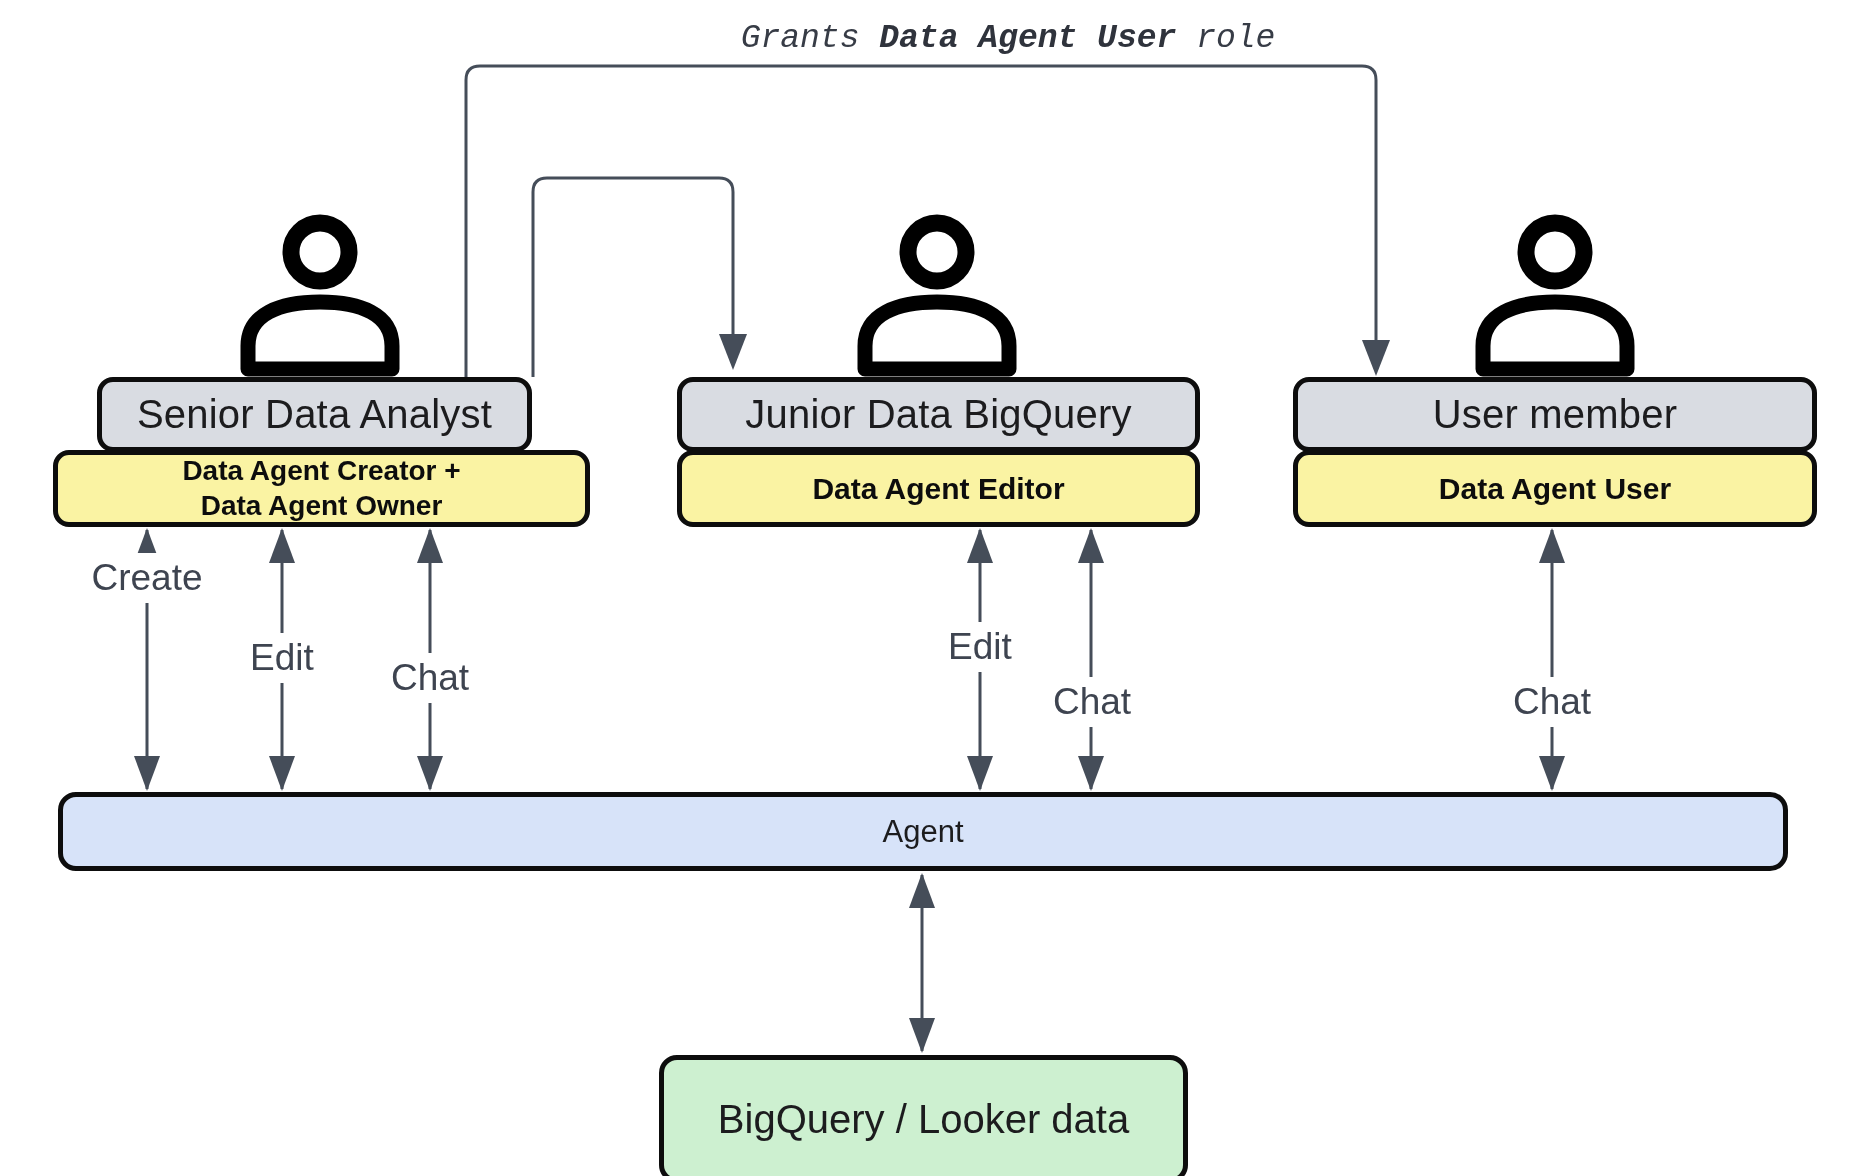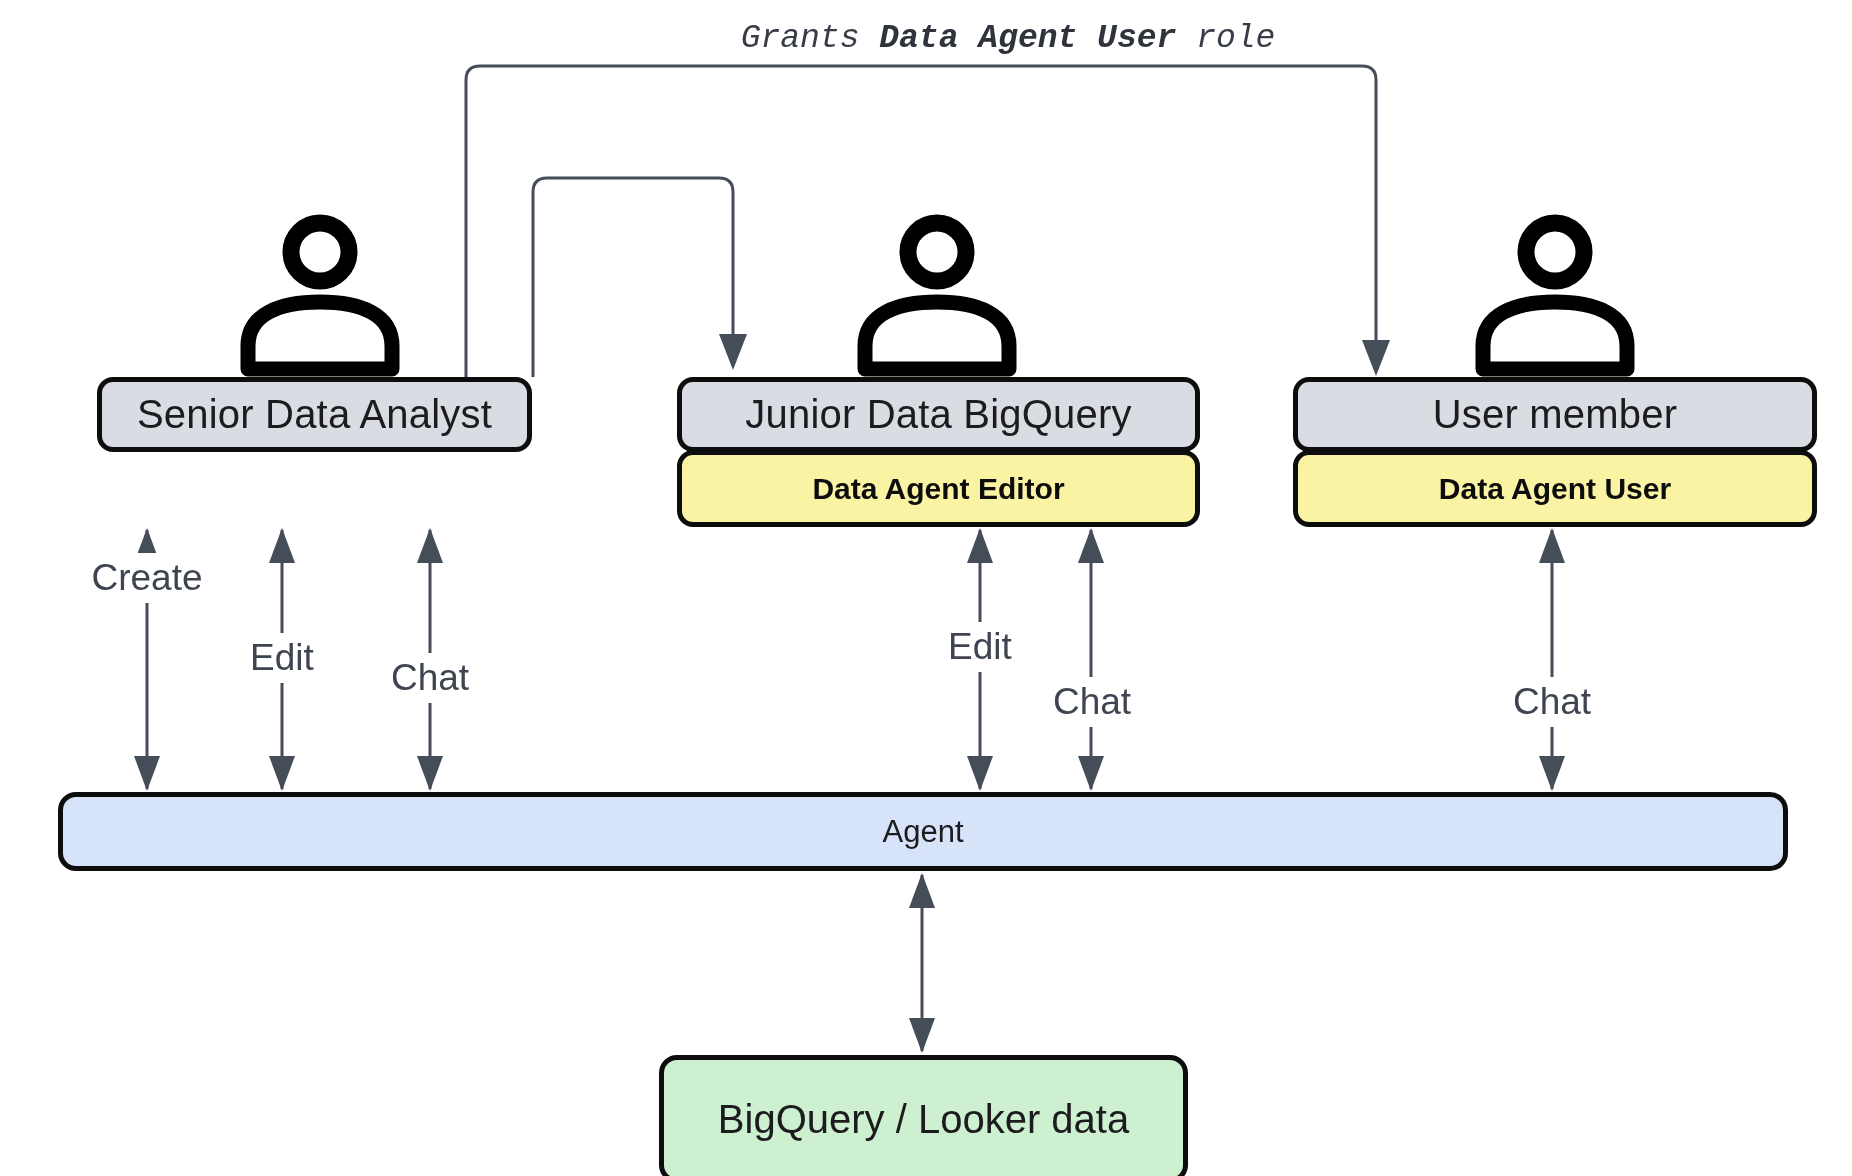--- a/index.html
+++ b/index.html
@@ -128,20 +128,26 @@
     <path d="M 8 163 L 8 140 C 8 108 40 96 80 96 C 120 96 152 108 152 140 L 152 163 Z" fill="#ffffff" stroke="#000000" stroke-width="15" stroke-linejoin="round"></path>
   </svg>
   <svg class="person" style="left:1475px; top:206px;" width="160" height="172" viewBox="0 0 160 172">
     <circle cx="80" cy="46" r="29" fill="#ffffff" stroke="#000000" stroke-width="17"></circle>
     <path d="M 8 163 L 8 140 C 8 108 40 96 80 96 C 120 96 152 108 152 140 L 152 163 Z" fill="#ffffff" stroke="#000000" stroke-width="15" stroke-linejoin="round"></path>
   </svg>
 
   <div class="box actor-box" style="left:53px; top:377px; width:435px; height:75px;margin-left:44px;">
     <span class="box-title">Senior Data Analyst</span>
   </div>
+  <div class="box role-box" style="left:53px; top:450px; width:537px; height:77px;">
+    <div class="role-text-2">
+      <div>Data Agent Creator +</div>
+      <div>Data Agent Owner</div>
+    </div>
+  </div>
 
   <div class="box actor-box" style="left:677px; top:377px; width:523px; height:75px;">
     <span class="box-title">Junior Data BigQuery</span>
   </div>
   <div class="box role-box" style="left:677px; top:450px; width:523px; height:77px;">
     <span class="role-text">Data Agent Editor</span>
   </div>
 
   <div class="box actor-box" style="left:1293px; top:377px; width:524px; height:75px;">
     <span class="box-title">User member</span>

